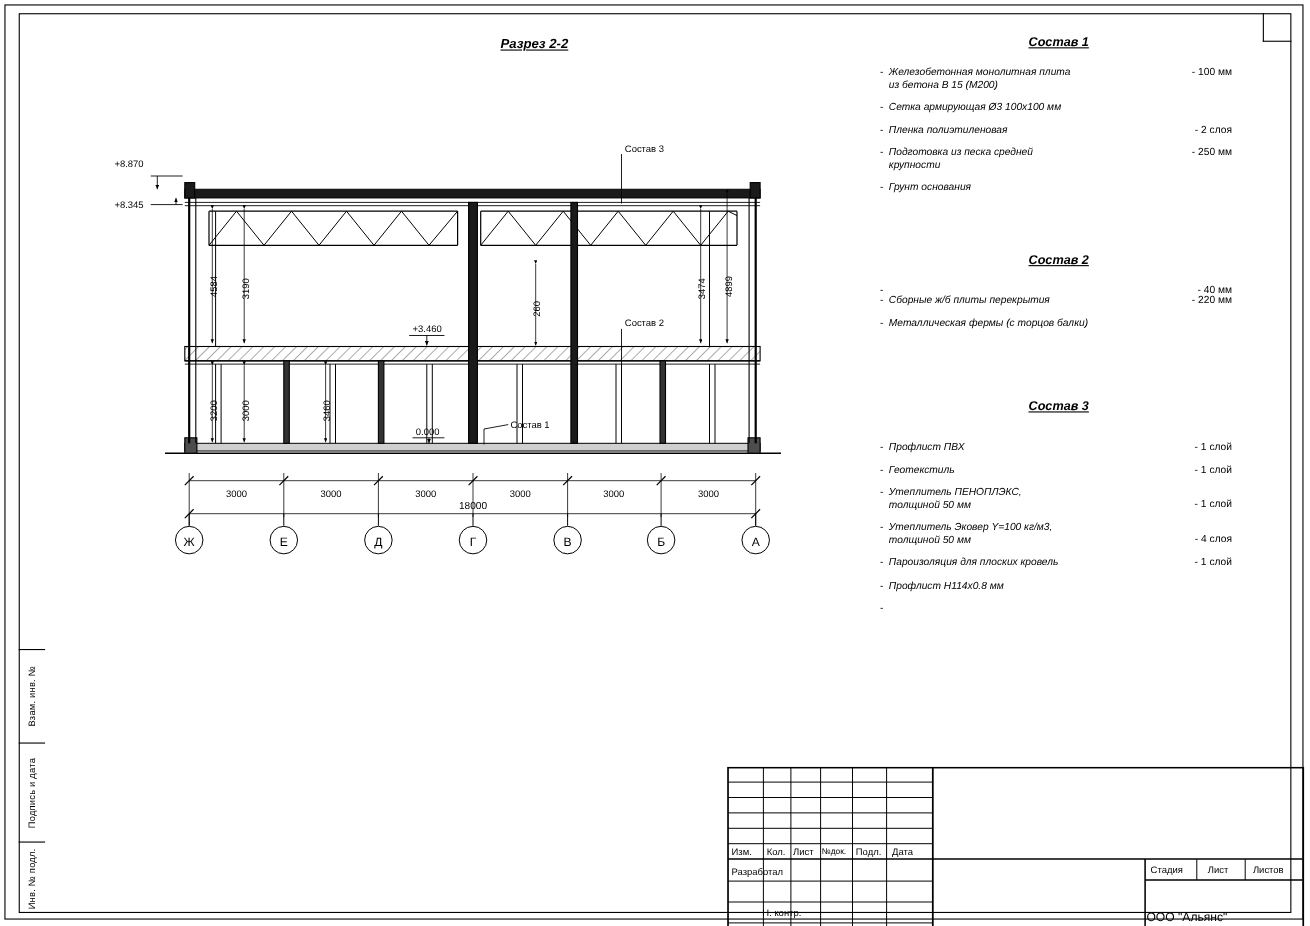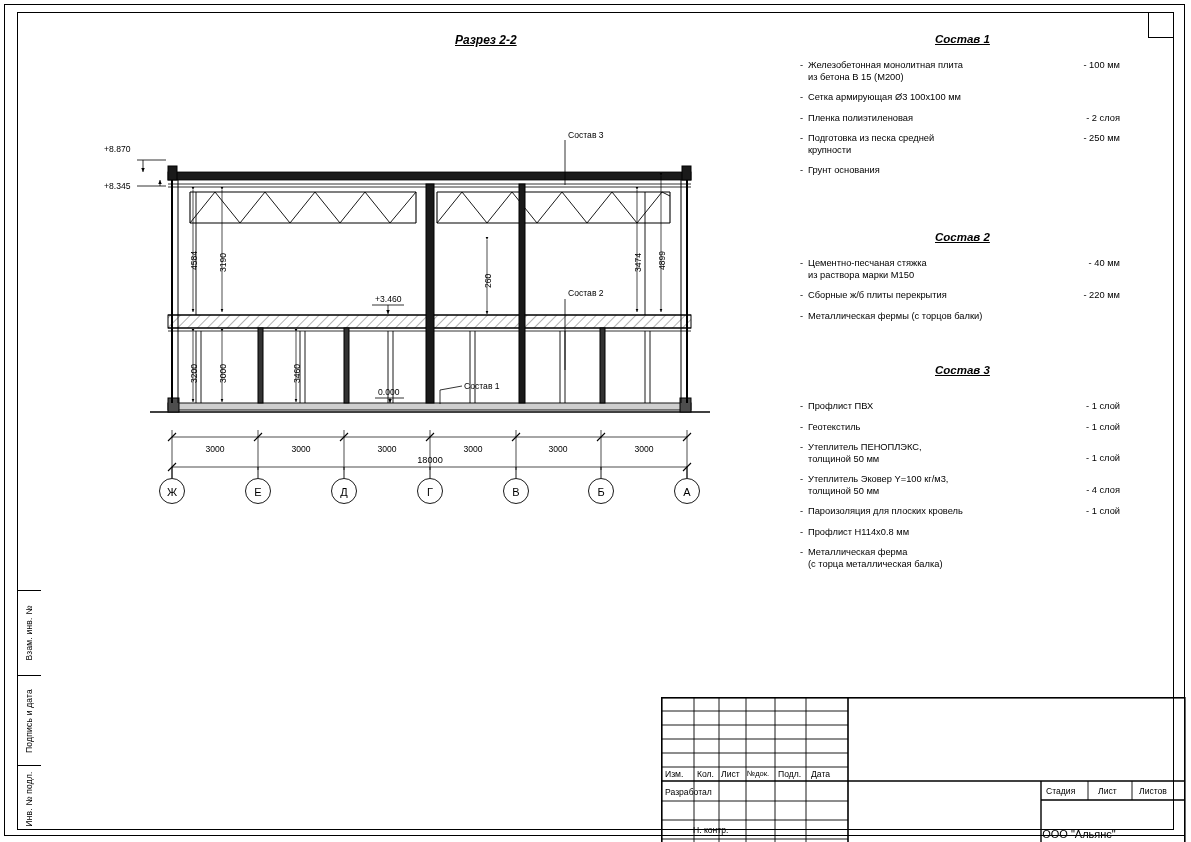--- a/index.html
+++ b/index.html
@@ -19,21 +19,21 @@
 
   
   .h-title{position:absolute;font-size:12px;font-style:italic;font-weight:bold;text-decoration:underline;white-space:nowrap;}
   .sect-title{position:absolute;font-size:11.5px;font-style:italic;font-weight:bold;text-decoration:underline;white-space:nowrap;}
 
   
   .spec{position:absolute;width:320px;font-size:9.3px;line-height:11.5px;}
   .spec .row{position:relative;margin-bottom:9px;padding-left:8px;}
   .spec .row .dash{position:absolute;left:0;top:0;}
   .spec .row .val{position:absolute;right:0;top:0;white-space:nowrap;}
-  .spec .row .txt{display:block;max-width:210px;}
+  .spec .row .txt{display:block;max-width:210px;font-style:italic;}
 
   
   svg{position:absolute;left:0;top:0;}
   text{font-family:"Liberation Sans",sans-serif;}
 
   
   .tb{position:absolute;left:649px;top:697px;width:519px;height:163px;margin-left:12px;}
   .tb .lbl{position:absolute;font-size:8.6px;white-space:nowrap;}
   .firm{position:absolute;font-size:11px;white-space:nowrap;}
 </style>
@@ -273,21 +273,20 @@
         <span class="dash">-</span>
         <span class="txt">Грунт основания</span>
         <span class="val"></span>
       </div>
   </div>
 
   <div class="sect-title" style="left:935px;top:231px;">Состав 2</div>
   <div class="spec" style="left:800px;top:258px;">
     <div class="row">
         <span class="dash">-</span>
-        <span class="txt">Цементно-песчаная стяжка<br>из раствора марки М150</span>
         <span class="val">- 40 мм</span>
       </div>
     <div class="row">
         <span class="dash">-</span>
         <span class="txt">Сборные ж/б плиты перекрытия</span>
         <span class="val">- 220 мм</span>
       </div>
     <div class="row">
         <span class="dash">-</span>
         <span class="txt" style="max-width:250px">Металлическая фермы (с торцов балки)</span>
@@ -322,21 +321,20 @@
         <span class="txt" style="max-width:215px">Пароизоляция для плоских кровель</span>
         <span class="val">- 1 слой</span>
       </div>
     <div class="row">
         <span class="dash">-</span>
         <span class="txt">Профлист Н114х0.8 мм</span>
         <span class="val"></span>
       </div>
     <div class="row">
         <span class="dash">-</span>
-        <span class="txt">Металлическая ферма<br>(с торца металлическая балка)</span>
         <span class="val"></span>
       </div>
   </div>
 
   <div class="tb">
     <svg width="525" height="163">
       <g stroke="#000" fill="none">
         <rect x="0.8" y="0.8" width="523" height="161" stroke-width="1.6"></rect>
 
         <g stroke-width="0.9">

